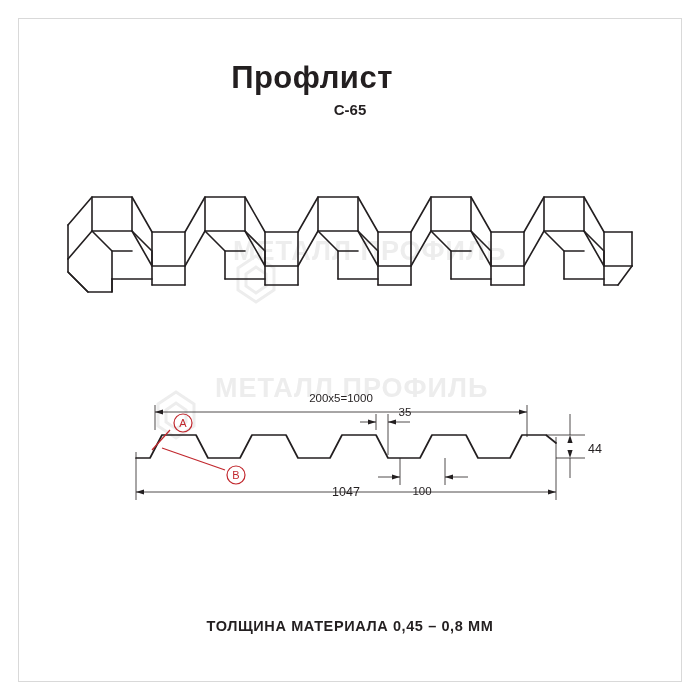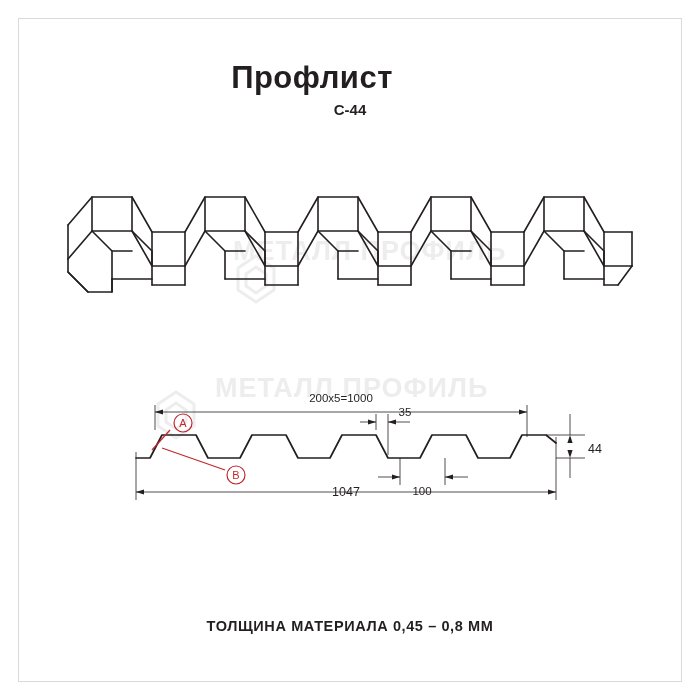--- a/index.html
+++ b/index.html
@@ -82,21 +82,21 @@
   .wm2 { left: 215px; top: 373px; }
 </style>
 </head>
 <body>
 
 <div class="page">
 
   <div class="frame"></div>
 
   <div class="title">Профлист</div>
-  <div class="subtitle">С-44</div>
+  <div class="subtitle">С-65</div>
 
   <div class="wm wm1">МЕТАЛЛ ПРОФИЛЬ</div>
   <div class="wm wm2">МЕТАЛЛ ПРОФИЛЬ</div>
 
   <svg class="art" viewBox="0 0 700 700">
 
     <g fill="none" stroke="#ededed" stroke-width="3">
       <path d="M238 268 l18 -12 18 12 0 22 -18 12 -18 -12 z"></path>
       <path d="M246 274 l10 -7 10 7 0 12 -10 7 -10 -7 z"></path>
     </g>

